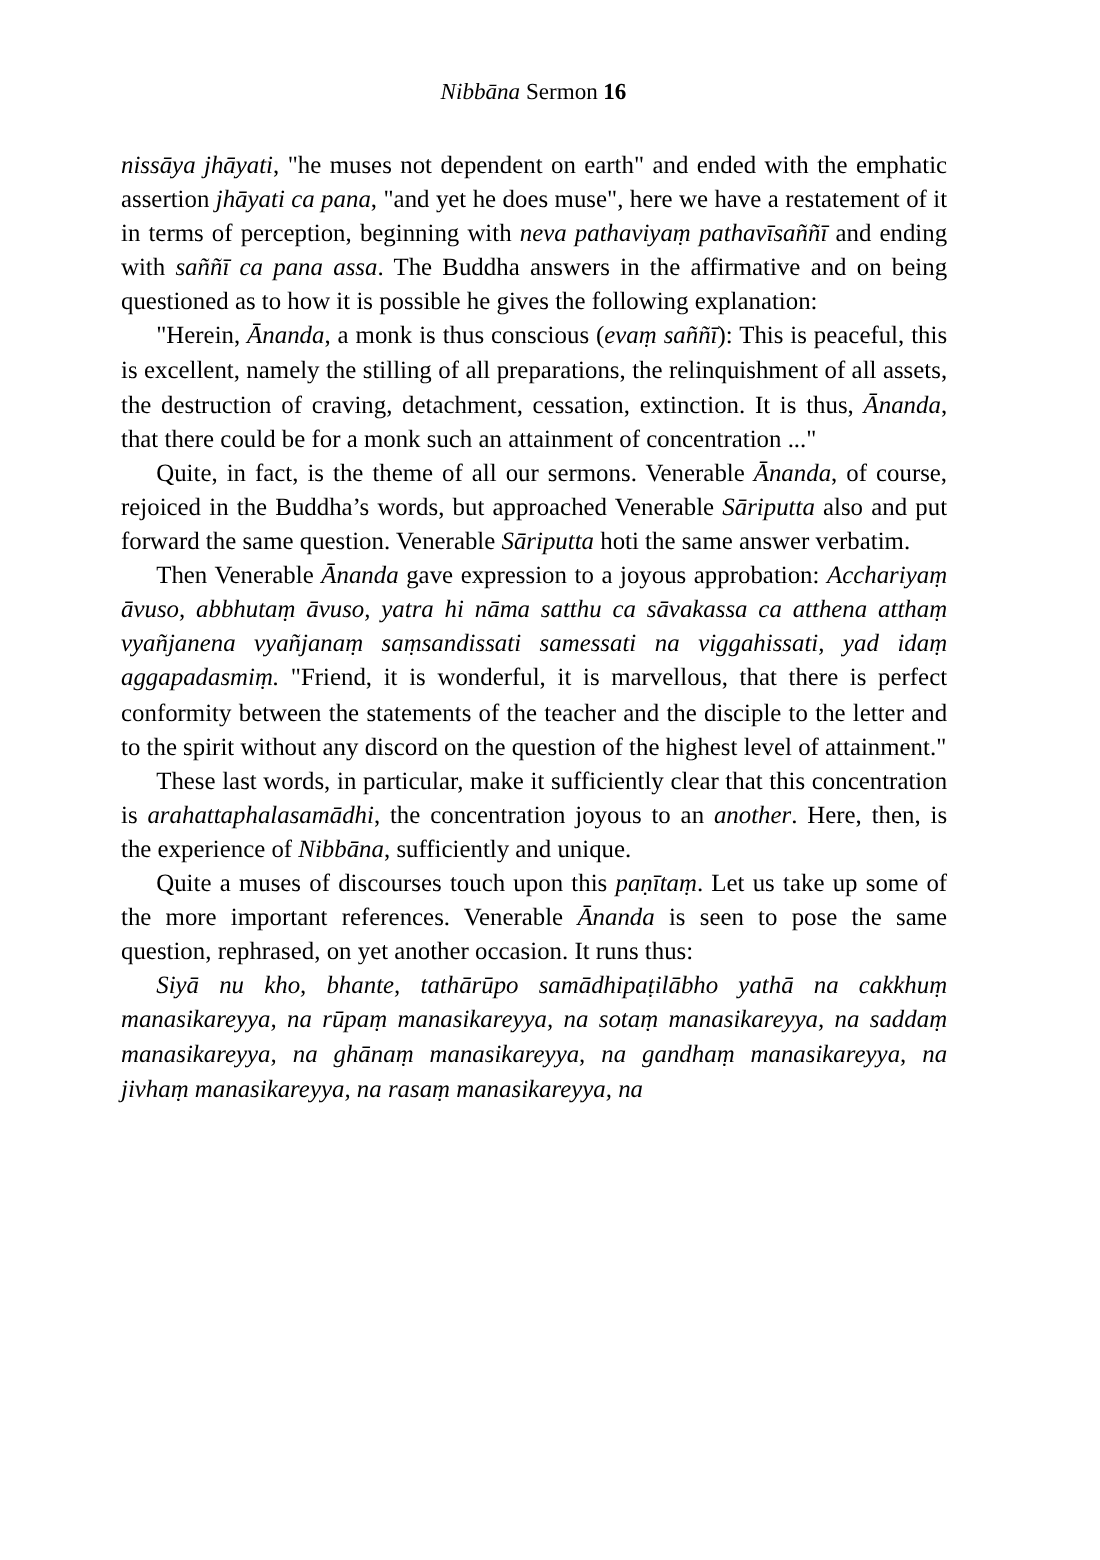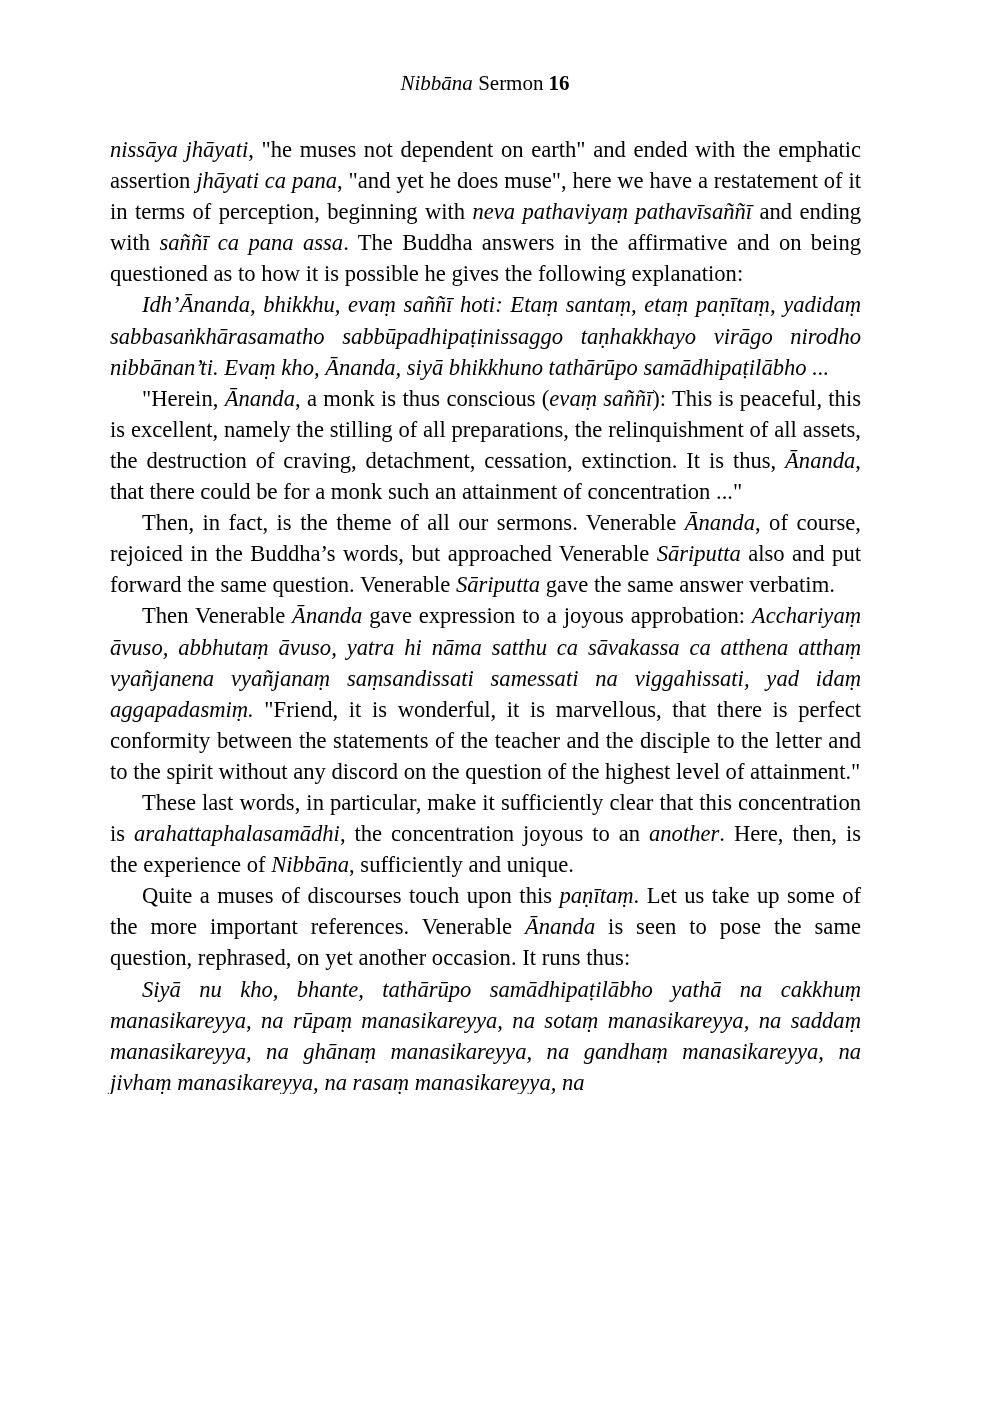--- a/index.html
+++ b/index.html
@@ -86,25 +86,24 @@
 <div class="page">
 
   <div class="running-head">
     <span class="rh-work">Nibbāna</span><span class="rh-sermon">&nbsp;</span><span class="rh-sermon">Sermon</span><span class="rh-number">16</span>
   </div>
 
   <div class="content">
 
     <p class="prose no-indent"><em>nissāya jhāyati</em><span>, "he muses not dependent on earth" and ended with the emphatic assertion </span><em>jhāyati ca pana</em><span>, "and yet he does muse", here we have a restatement of it in terms of perception, beginning with </span><em>neva pathaviyaṃ pathavīsaññī</em><span> and ending with </span><em>saññī ca pana assa</em><span>. The Buddha answers in the affirmative and on being questioned as to how it is possible he gives the following explanation:</span></p>
 
-    <p class="pali">Idh’Ānanda, bhikkhu, evaṃ saññī hoti: Etaṃ santaṃ, etaṃ paṇītaṃ, yadidaṃ sabbasaṅkhārasamatho sabbūpadhipaṭinissaggo taṇhakkhayo virāgo nirodho nibbānan’ti. Evaṃ kho, Ānanda, siyā bhikkhuno tathārūpo samādhipaṭilābho ...</p>
 
     <p class="prose"><span>"Herein, </span><em>Ānanda</em><span>, a monk is thus conscious (</span><em>evaṃ saññī</em><span>): This is peaceful, this is excellent, namely the stilling of all preparations, the relinquishment of all assets, the destruction of craving, detachment, cessation, extinction. It is thus, </span><em>Ānanda</em><span>, that there could be for a monk such an attainment of concentration ..."</span></p>
 
-    <p class="prose"><span>Then, in fact, is the theme of all our sermons. Venerable </span><em>Ānanda</em><span>, of course, rejoiced in the Buddha’s words, but approached Venerable </span><em>Sāriputta</em><span> also and put forward the same question. Venerable </span><em>Sāriputta</em><span> gave the same answer verbatim.</span></p>
+    <p class="prose"><span>Quite, in fact, is the theme of all our sermons. Venerable </span><em>Ānanda</em><span>, of course, rejoiced in the Buddha’s words, but approached Venerable </span><em>Sāriputta</em><span> also and put forward the same question. Venerable </span><em>Sāriputta</em><span> hoti the same answer verbatim.</span></p>
 
     <p class="prose"><span>Then Venerable </span><em>Ānanda</em><span> gave expression to a joyous approbation: </span><em>Acchariyaṃ āvuso, abbhutaṃ āvuso, yatra hi nāma satthu ca sāvakassa ca atthena atthaṃ vyañjanena vyañjanaṃ saṃsandissati samessati na viggahissati, yad idaṃ aggapadasmiṃ.</em><span> "Friend, it is wonderful, it is marvellous, that there is perfect conformity between the statements of the teacher and the disciple to the letter and to the spirit without any discord on the question of the highest level of attainment."</span></p>
 
     <p class="prose"><span>These last words, in particular, make it sufficiently clear that this concentration is </span><em>arahattaphalasamādhi</em><span>, the concentration joyous to an </span><em>another</em><span>. Here, then, is the experience of </span><em>Nibbāna</em><span>, sufficiently and unique.</span></p>
 
     <p class="prose"><span>Quite a muses of discourses touch upon this </span><em>paṇītaṃ</em><span>. Let us take up some of the more important references. Venerable </span><em>Ānanda</em><span> is seen to pose the same question, rephrased, on yet another occasion. It runs thus:</span></p>
 
     <p class="pali">Siyā nu kho, bhante, tathārūpo samādhipaṭilābho yathā na cakkhuṃ manasikareyya, na rūpaṃ manasikareyya, na sotaṃ manasikareyya, na saddaṃ manasikareyya, na ghānaṃ manasikareyya, na gandhaṃ manasikareyya, na jivhaṃ manasikareyya, na rasaṃ manasikareyya, na</p>
 
   </div>

